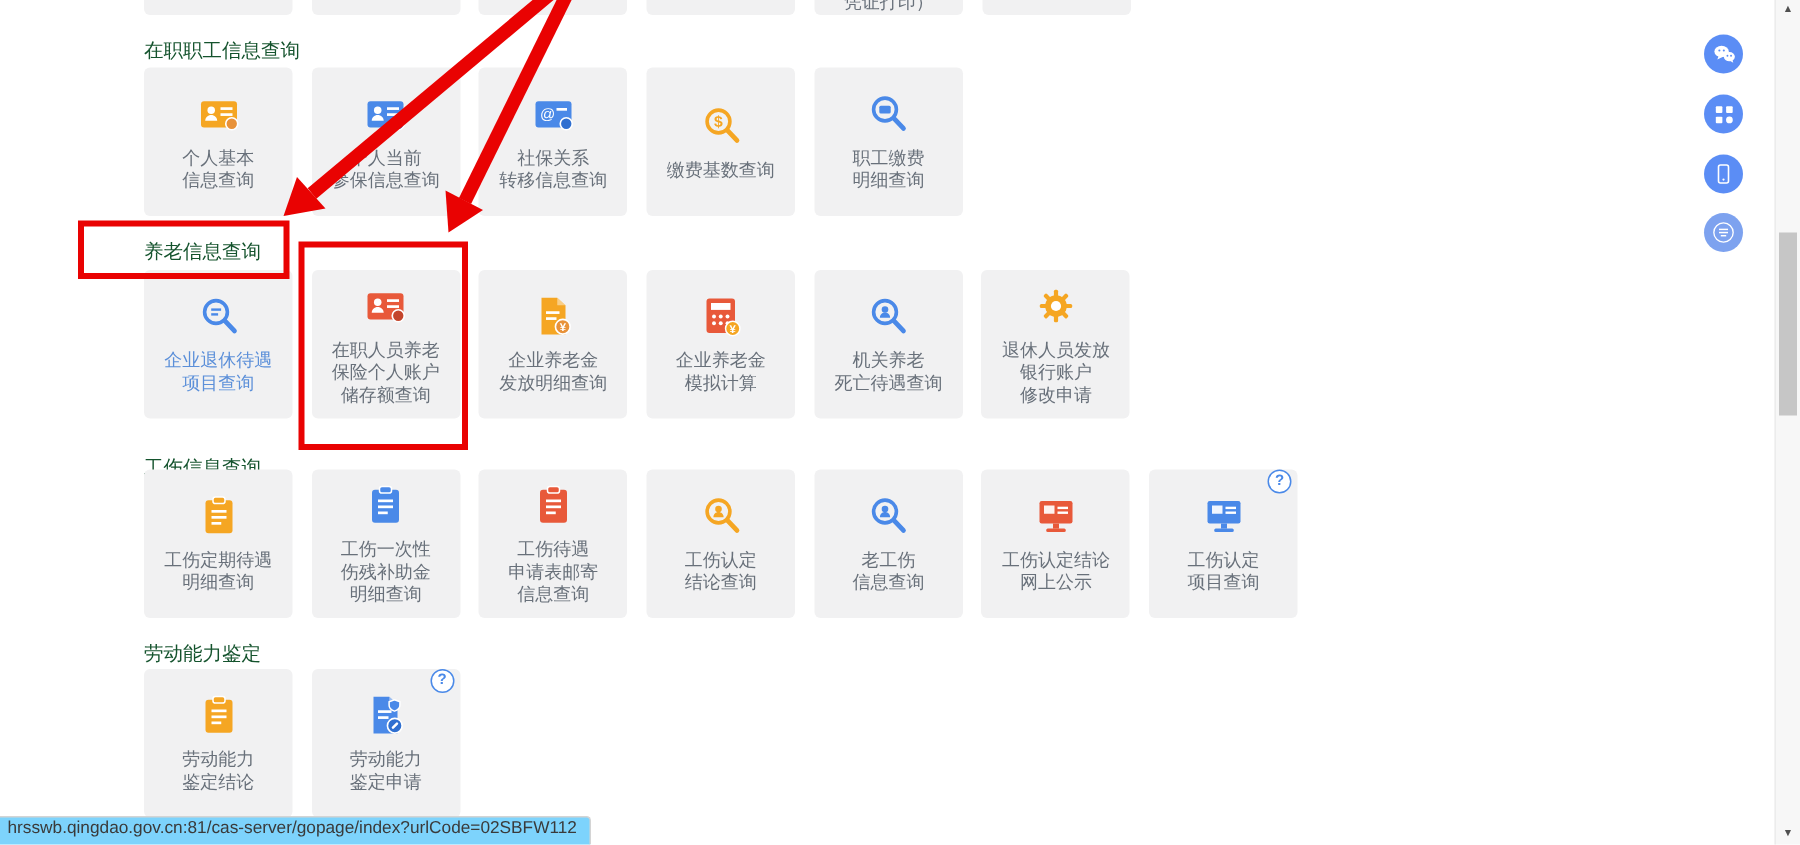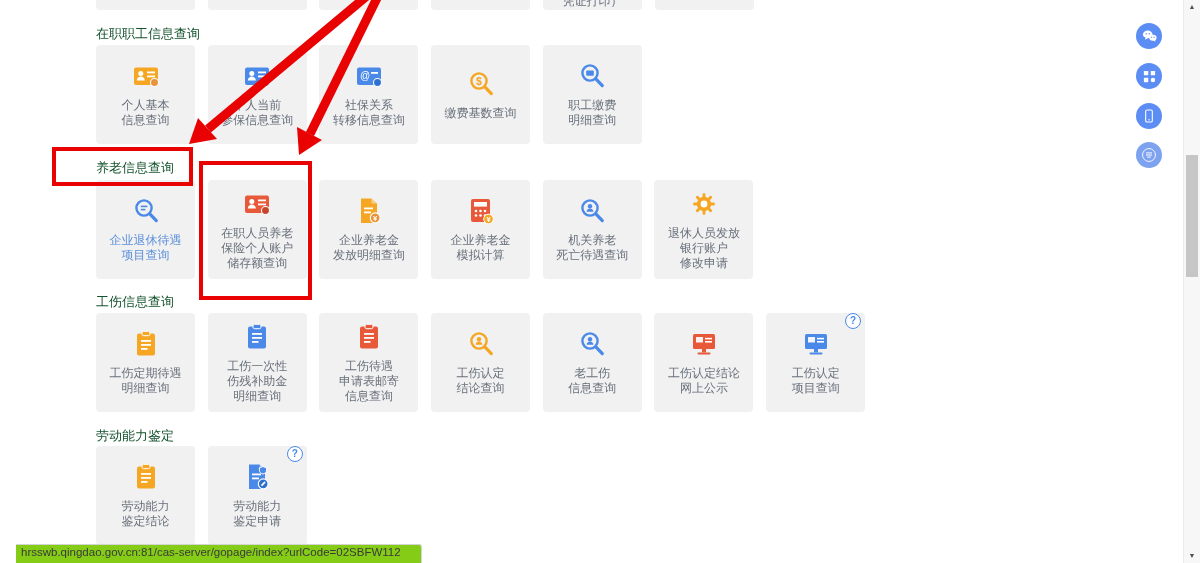--- a/index.html
+++ b/index.html
@@ -41,23 +41,23 @@
   }
   .scrollbar{
     position:absolute;right:0;top:0;width:16px;height:563px;background:#f7f7f7;
     border-left:1px solid #ececec;z-index:20;
   }
   .sb-arrow{position:absolute;left:0;width:16px;height:14px;text-align:center;font-size:7px;color:#505050;line-height:14px;cursor:pointer;}
   .sb-arrow.up{top:0;}
   .sb-arrow.down{bottom:0;}
   .sb-thumb{position:absolute;left:2px;top:155px;width:12px;height:122px;background:#c6c6c6;cursor:pointer;}
   .statusbar{
-    position:absolute;left:0;bottom:0;height:16px;background:#84cc16;
+    position:absolute;left:0;bottom:0;height:16px;background:#7dd3fc;
     border:1px solid #d4d4d4;border-left:none;border-bottom:none;border-top-right-radius:3px;
-    font-size:11.5px;color:#3a3a3a;padding:1px 20px 1px 5px;white-space:nowrap;z-index:60;margin-left:16px;
+    font-size:11.5px;color:#3a3a3a;padding:1px 8px 1px 5px;white-space:nowrap;z-index:60;
   }
 </style>
 </head>
 <body>
 
 <div id="app">
 
   <div id="stubs">
       <div class="stub" style="left: 96px;">
         <div class="label"></div>
@@ -231,21 +231,21 @@
               </g>
               <circle cx="15" cy="15" r="3.4" fill="#fff"></circle>
             </svg></span>
           <div class="label">
             <div>退休人员发放</div>
             <div>银行账户</div>
             <div>修改申请</div>
           </div>
         </div>
       </div>
-      <div class="section-title" style="top: 293px;">工伤信息查询</div>
+      <div class="section-title" style="top: 303px;">工伤信息查询</div>
       <div class="row" style="top: 313px;">
         <div class="card">
           <span class="icon"><svg width="30" height="30" viewBox="0 0 30 30">
               <rect x="6" y="4.5" width="18" height="22" rx="2" fill="#f5a623"></rect>
               <rect x="11" y="2.3" width="8" height="4.4" rx="1.6" fill="#f5a623" stroke="#fff" stroke-width="1"></rect>
               <rect x="10" y="11" width="10" height="1.8" fill="#fff"></rect>
               <rect x="10" y="15" width="10" height="1.8" fill="#fff"></rect>
               <rect x="10" y="19" width="6.5" height="1.8" fill="#fff"></rect>
             </svg></span>
           <div class="label">

